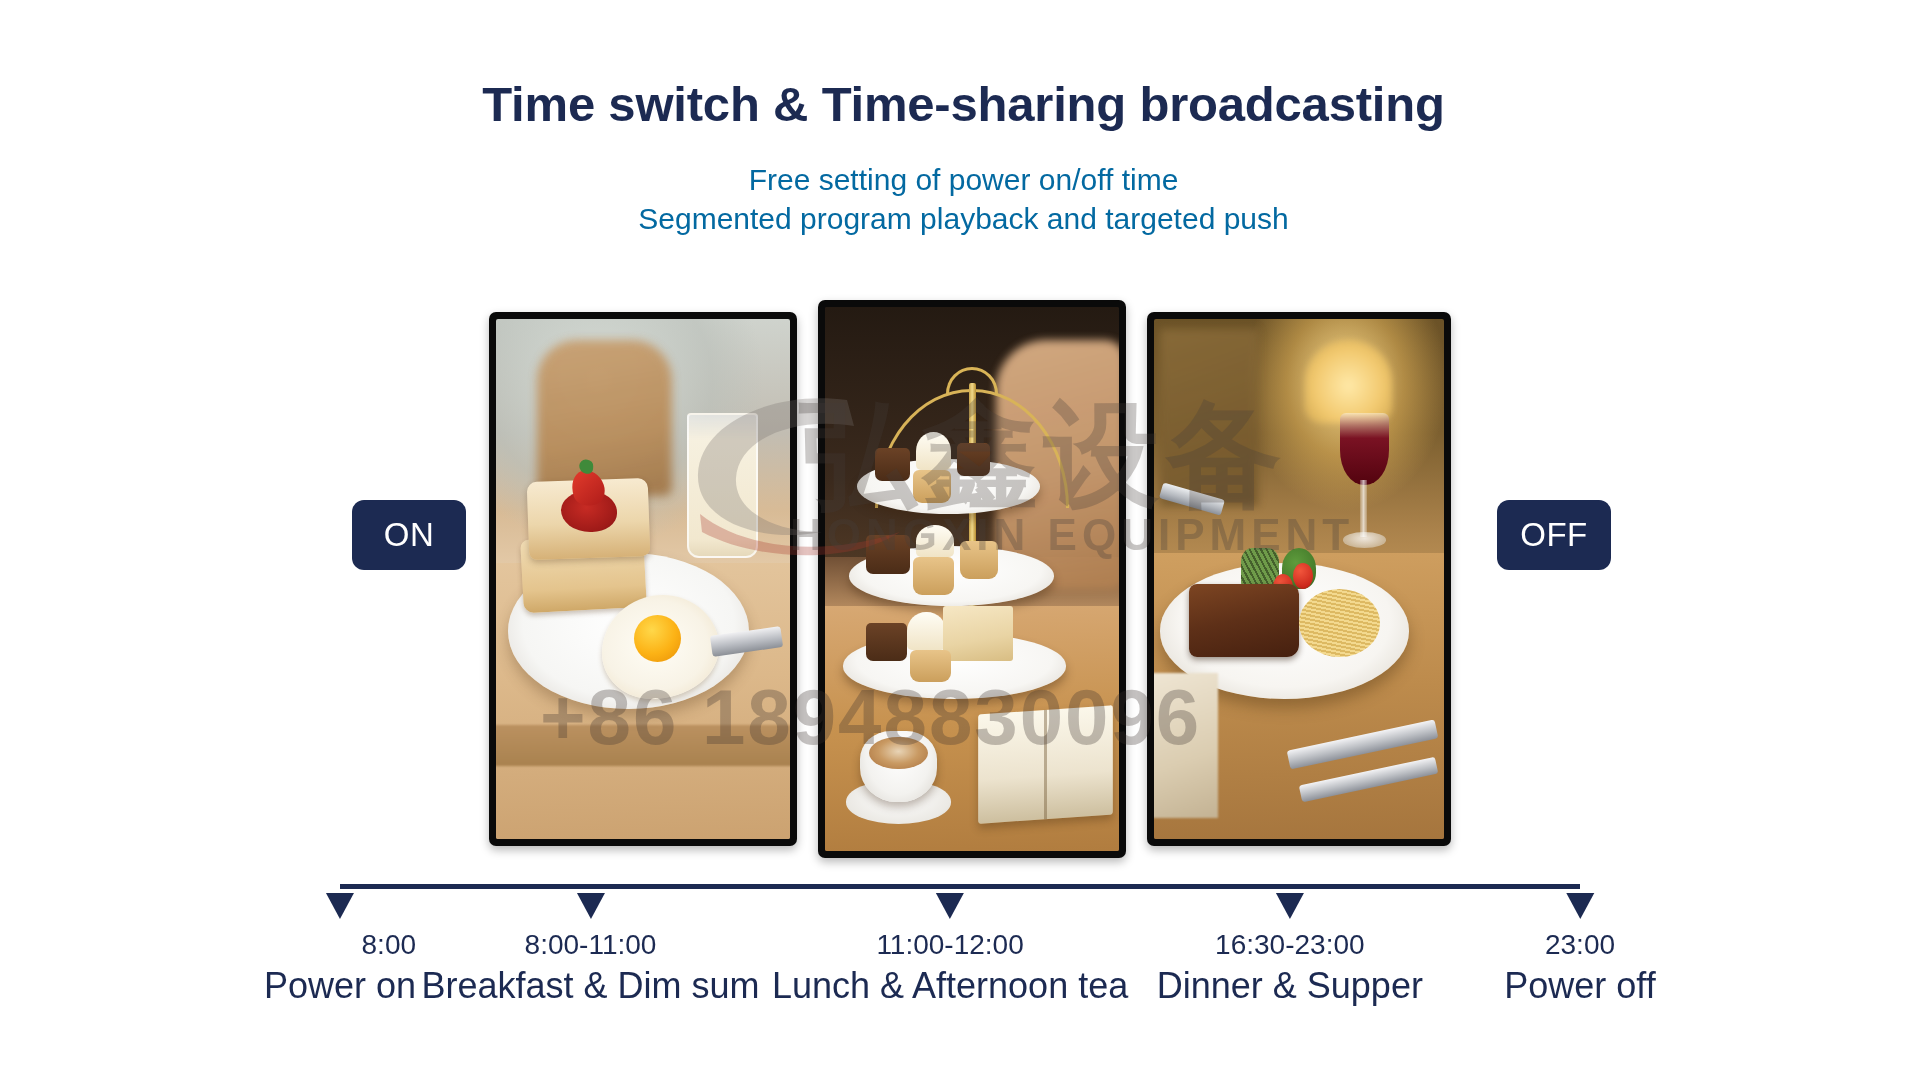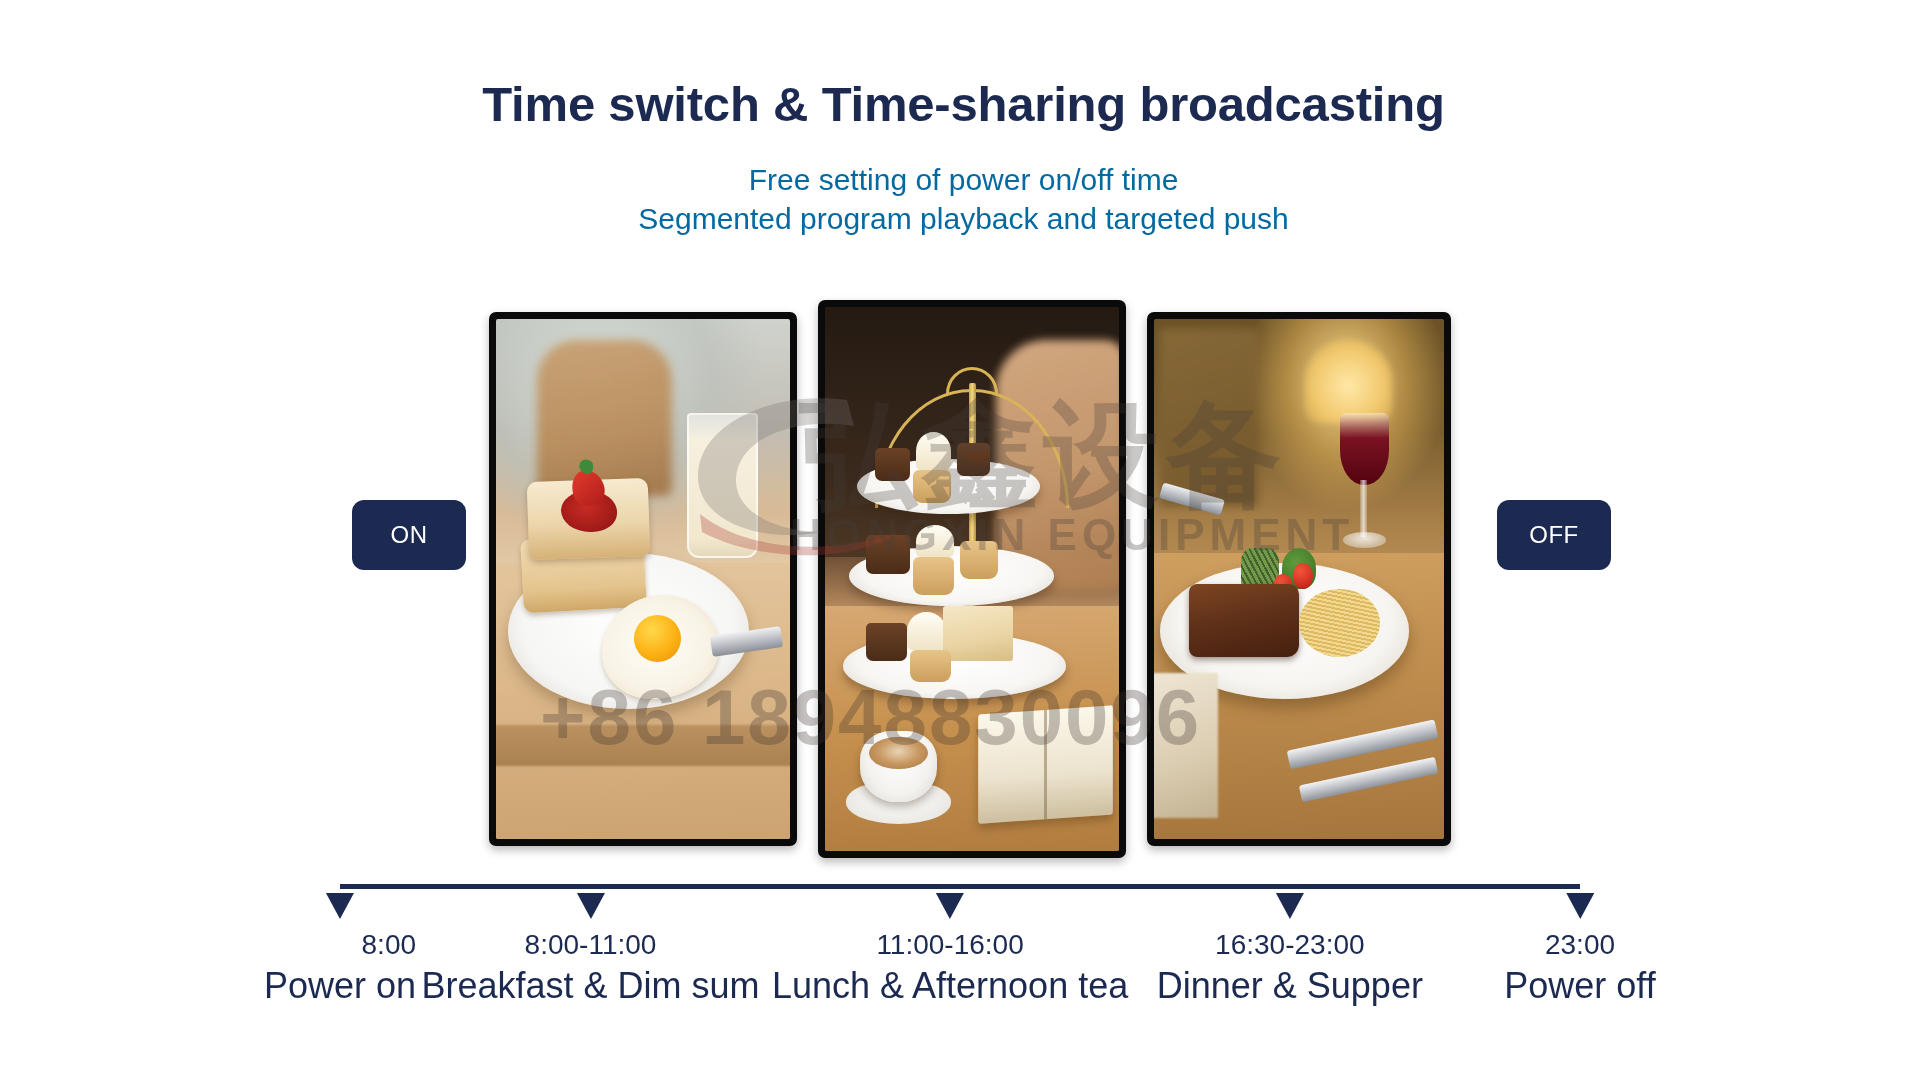--- a/index.html
+++ b/index.html
@@ -44,21 +44,21 @@
   }
 
   
   .badge {
     position: absolute;
     width: 114px;
     height: 70px;
     background: #1c2a52;
     border-radius: 12px;
     color: #ffffff;
-    font-size: 24px;
+    font-size: 33px;
     display: flex;
     align-items: center;
     justify-content: center;
     letter-spacing: 0.5px;
   }
   .badge-on  { left: 352px;  top: 500px; }
   .badge-off { left: 1497px; top: 500px; }
 
   
   .panels {
@@ -506,21 +506,21 @@
     </div>
 
     <div class="tl-item" style="left:20.2%;">
       <div class="tl-marker"></div>
       <div class="tl-time">8:00-11:00</div>
       <div class="tl-label">Breakfast &amp; Dim sum</div>
     </div>
 
     <div class="tl-item" style="left:49.2%;">
       <div class="tl-marker"></div>
-      <div class="tl-time">11:00-16:00</div>
+      <div class="tl-time">11:00-12:00</div>
       <div class="tl-label">Lunch &amp; Afternoon tea</div>
     </div>
 
     <div class="tl-item" style="left:76.6%;">
       <div class="tl-marker"></div>
       <div class="tl-time">16:30-23:00</div>
       <div class="tl-label">Dinner &amp; Supper</div>
     </div>
 
     <div class="tl-item" style="left:100%;">

